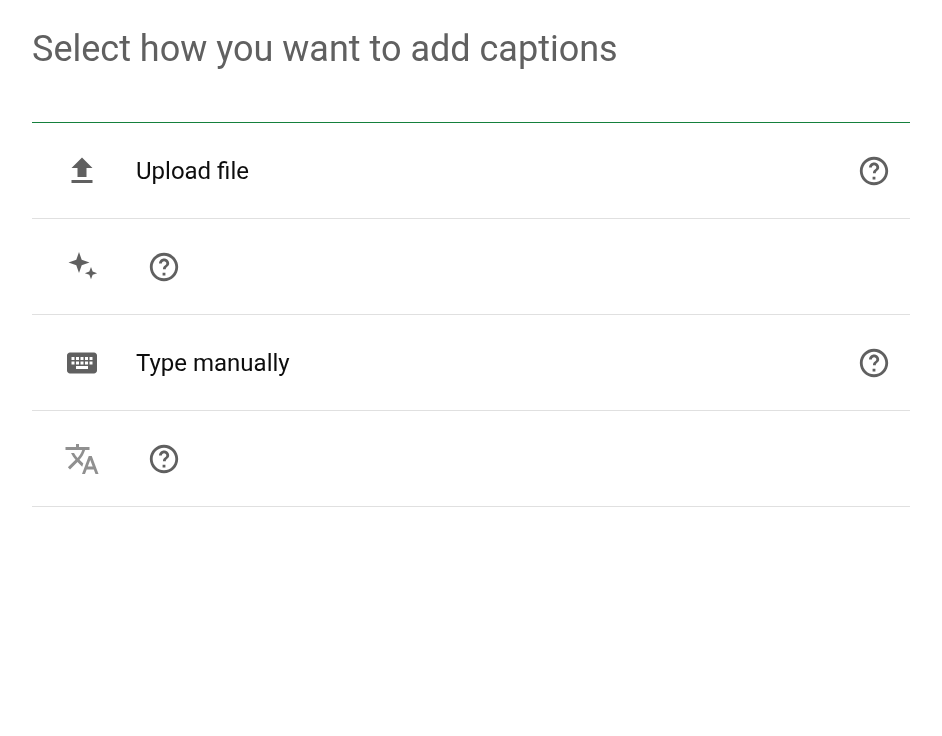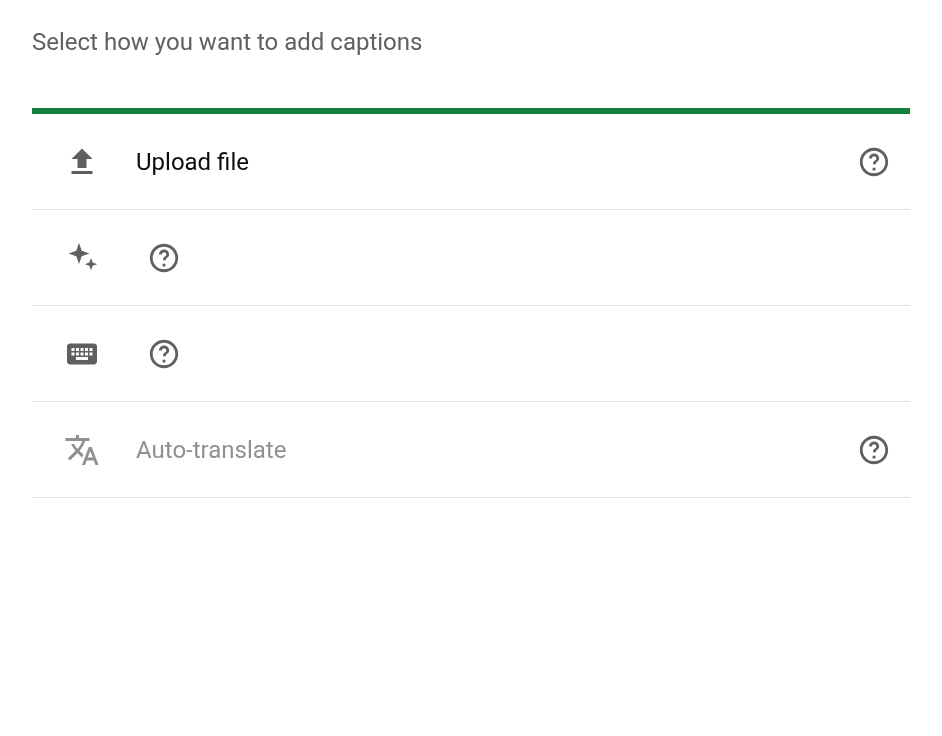--- a/index.html
+++ b/index.html
@@ -8,27 +8,27 @@
       box-sizing: border-box;
     }
     body {
       font-family: Roboto, Arial, sans-serif;
       background: #ffffff;
       width: 942px;
       height: 736px;
       padding: 28px 32px;
     }
     .heading {
-      font-size: 24px;
+      font-size: 36px;
       font-weight: 400;
       color: #606060;
       margin-bottom: 52px;
     }
     .list {
-      border-top: 6px solid #15803d;
+      border-top: 1px solid #15803d;
     }
     .option-row {
       display: flex;
       align-items: center;
       height: 96px;
       border-bottom: 1px solid #e0e0e0;
       padding: 0 8px 0 32px;
       cursor: pointer;
     }
     .option-row.disabled {
@@ -118,36 +118,36 @@
       </button>
     </span>
   </div>
 
   <div class="option-row">
     <span class="icon-slot">
       <svg viewBox="0 0 24 24">
           <path d="M20 5H4c-1.1 0-2 .9-2 2v10c0 1.1.9 2 2 2h16c1.1 0 2-.9 2-2V7c0-1.1-.9-2-2-2zM5 8h2v2H5V8zm0 3h2v2H5v-2zm3-3h2v2H8V8zm0 3h2v2H8v-2zm3-3h2v2h-2V8zm0 3h2v2h-2v-2zm3-3h2v2h-2V8zm0 3h2v2h-2v-2zm3-3h2v2h-2V8zm0 3h2v2h-2v-2zM8 14h8v2H8v-2z"></path>
         </svg>
     </span>
+    <span class="label">Type manually</span>
     <span class="help-slot">
       <button class="help-btn">
         <svg viewBox="0 0 24 24">
             <path d="M12 2C6.48 2 2 6.48 2 12s4.48 10 10 10 10-4.48 10-10S17.52 2 12 2zm0 18c-4.41 0-8-3.59-8-8s3.59-8 8-8 8 3.59 8 8-3.59 8-8 8zm-1-4h2v2h-2v-2zm1.07-10c-2.03 0-3.57 1.55-3.57 3.57h2c0-.86.71-1.57 1.57-1.57.86 0 1.57.71 1.57 1.57 0 1.57-2.36 1.37-2.36 4h2c0-1.77 2.36-1.97 2.36-4 0-2.02-1.55-3.57-3.57-3.57z"></path>
           </svg>
       </button>
     </span>
   </div>
 
   <div class="option-row disabled">
     <span class="icon-slot">
       <svg viewBox="0 0 24 24">
           <path d="M12.87 15.07l-2.54-2.51.03-.03c1.74-1.94 2.98-4.17 3.71-6.53H17V4h-7V2H8v2H1v2h11.17C11.5 7.92 10.44 9.75 9 11.35 8.07 10.32 7.3 9.19 6.69 8h-2c.73 1.63 1.73 3.17 2.98 4.56l-5.09 5.02L4 19l5-5 3.11 3.11.76-2.04zM18.5 10h-2L12 22h2l1.12-3h4.75L21 22h2l-4.5-12zm-2.62 7l1.62-4.33L19.12 17h-3.24z"></path>
         </svg>
     </span>
-    <span class="label">Auto-translate</span>
     <span class="help-slot">
       <button class="help-btn">
         <svg viewBox="0 0 24 24">
             <path d="M12 2C6.48 2 2 6.48 2 12s4.48 10 10 10 10-4.48 10-10S17.52 2 12 2zm0 18c-4.41 0-8-3.59-8-8s3.59-8 8-8 8 3.59 8 8-3.59 8-8 8zm-1-4h2v2h-2v-2zm1.07-10c-2.03 0-3.57 1.55-3.57 3.57h2c0-.86.71-1.57 1.57-1.57.86 0 1.57.71 1.57 1.57 0 1.57-2.36 1.37-2.36 4h2c0-1.77 2.36-1.97 2.36-4 0-2.02-1.55-3.57-3.57-3.57z"></path>
           </svg>
       </button>
     </span>
   </div>
 
 </div>

